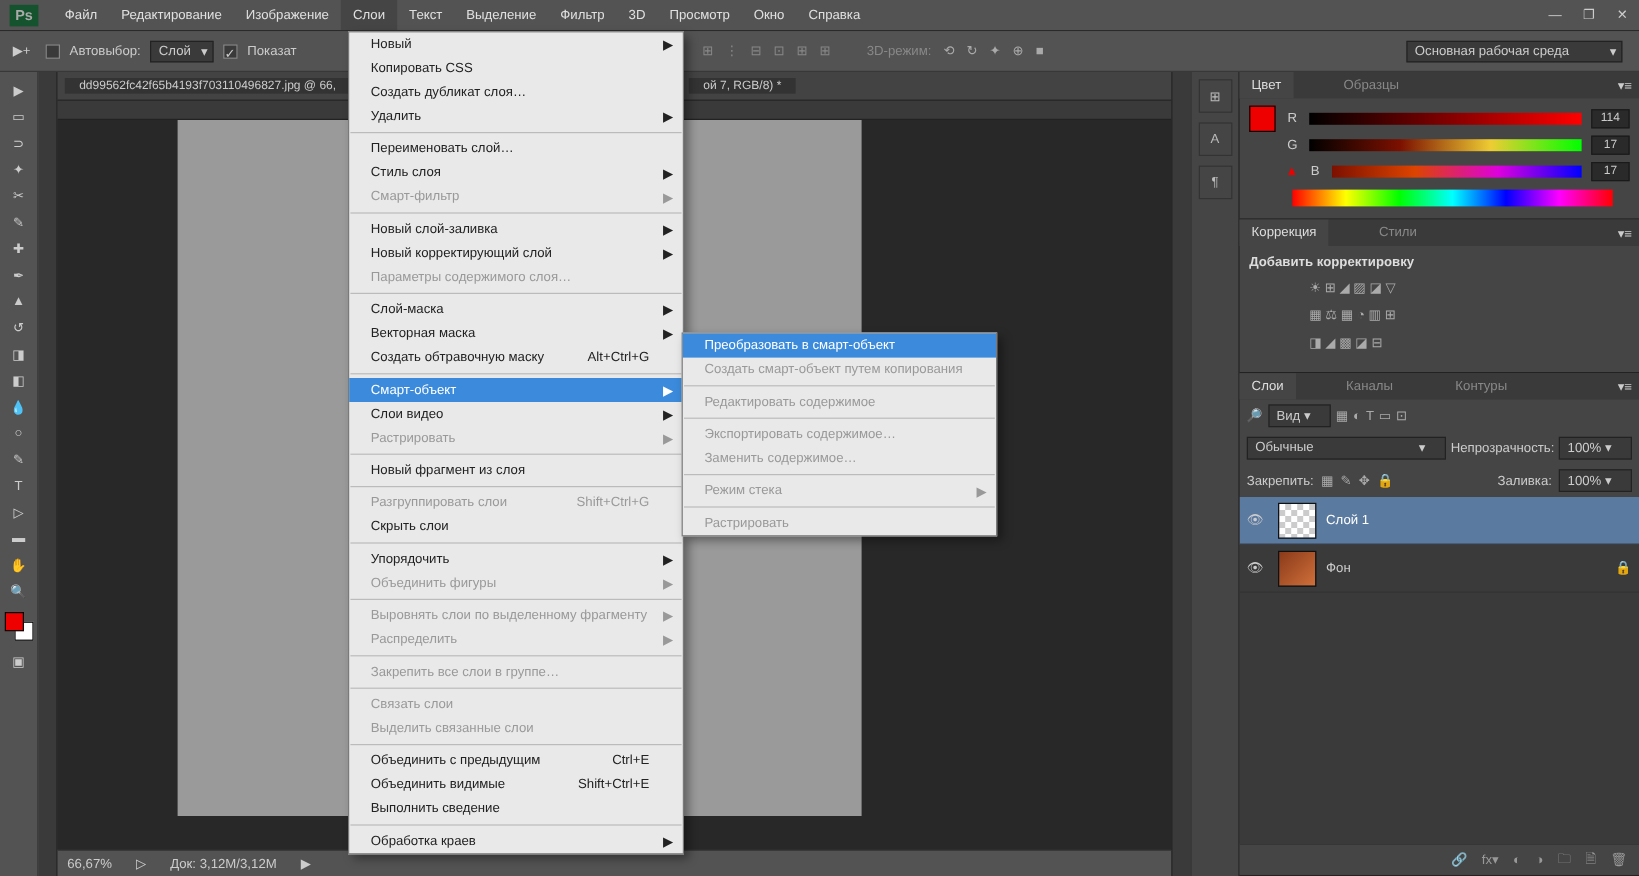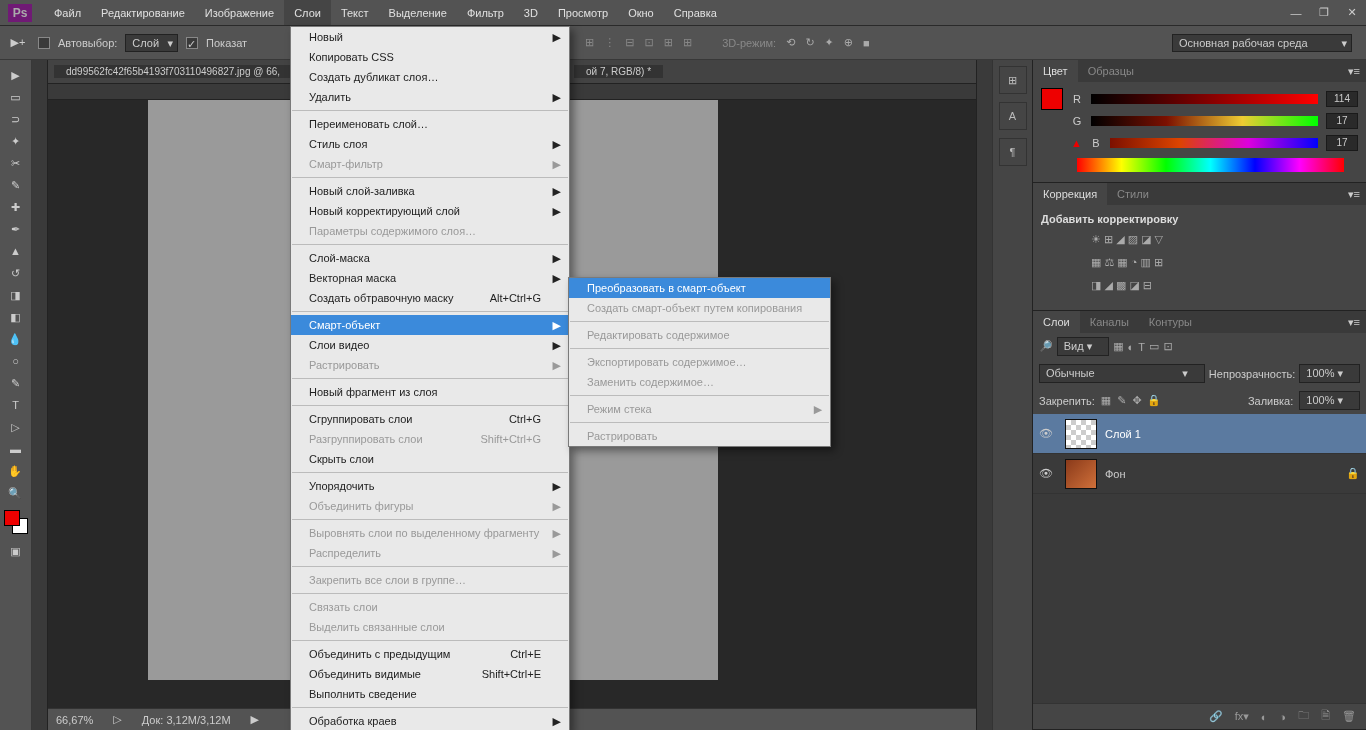--- a/index.html
+++ b/index.html
@@ -1,18 +1,18 @@
 <!DOCTYPE html>
 <html><head>
 <meta charset="utf-8">
 <style>
 * { margin: 0; padding: 0; box-sizing: border-box; font-family: "Segoe UI", Tahoma, sans-serif; font-size: 11px; user-select: none; }
 body { width: 1366px; height: 730px; background: #535353; color: #ccc; overflow: hidden; position: relative; }
 .menubar { height: 26px; background: #535353; display: flex; align-items: center; padding-left: 8px; border-bottom: 1px solid #2a2a2a; }
-.ps-logo { width: 24px; height: 18px; background: #701a75; color: #aaa; font-weight: bold; font-size: 12px; display: flex; align-items: center; justify-content: center; margin-right: 12px; }
+.ps-logo { width: 24px; height: 18px; background: #14532d; color: #aaa; font-weight: bold; font-size: 12px; display: flex; align-items: center; justify-content: center; margin-right: 12px; }
 .menubar-item { padding: 0 10px; height: 100%; display: flex; align-items: center; cursor: pointer; color: #e0e0e0; }
 .menubar-item.active { background: #454545; }
 .window-controls { margin-left: auto; display: flex; height: 100%; }
 .window-btn { width: 28px; display: flex; align-items: center; justify-content: center; color: #ccc; }
 .options-bar { height: 34px; background: #535353; display: flex; align-items: center; padding: 0 6px; border-bottom: 1px solid #383838; gap: 8px; }
 .tool-icon-sm { width: 24px; height: 24px; display: flex; align-items: center; justify-content: center; }
 .checkbox { width: 12px; height: 12px; border: 1px solid #888; background: #3a3a3a; }
 .select { background: #3a3a3a; border: 1px solid #222; padding: 2px 18px 2px 6px; color: #ccc; position: relative; }
 .main-area { display: flex; height: calc(730px - 26px - 34px); position: relative; }
 .tools-col { width: 32px; background: #535353; border-right: 1px solid #383838; display: flex; flex-direction: column; padding-top: 4px; }
@@ -25,21 +25,21 @@
 .doc-tabs { height: 24px; background: #434343; display: flex; align-items: center; border-bottom: 1px solid #222; padding-left: 6px; }
 .doc-tab { padding: 1px 12px; background: #333; color: #ccc; margin-right: 2px; font-size: 10px; }
 .ruler-h { height: 16px; background: #3a3a3a; border-bottom: 1px solid #222; }
 .canvas-view { flex: 1; background: #282828; position: relative; }
 .canvas-img { position: absolute; left: 100px; top: 0; width: 570px; height: 580px; background: #9a9a9a; }
 .status-bar { height: 22px; background: #535353; display: flex; align-items: center; padding: 0 8px; font-size: 10px; gap: 20px; border-top: 1px solid #333; }
 .right-dock { width: 40px; background: #454545; border-left: 1px solid #333; display: flex; flex-direction: column; padding-top: 6px; gap: 8px; align-items: center; }
 .dock-icon { width: 28px; height: 28px; border: 1px solid #333; display:flex; align-items:center; justify-content:center; color:#bbb; }
 .panels { width: 334px; background: #454545; display: flex; flex-direction: column; border-left: 1px solid #222; }
 .panel { border-bottom: 1px solid #222; }
-.panel-tabs { height: 22px; background: #3a3a3a; display: flex; align-items: center; }
+.panel-tabs { height: 22px; background: #3a3a3a; display: flex; align-items: center; gap: 32px; }
 .panel-tab { padding: 0 10px; height: 100%; display: flex; align-items: center; color: #888; }
 .panel-tab.active { background: #454545; color: #ddd; }
 .panel-menu { margin-left: auto; padding: 0 6px; }
 .color-panel-body { padding: 6px 8px 10px; }
 .color-row { display: flex; align-items: center; height: 22px; gap: 8px; }
 .color-label { width: 12px; text-align: center; color: #ccc; }
 .color-slider { flex: 1; height: 10px; position: relative; }
 .slider-r { background: linear-gradient(to right, #000, #f00); }
 .slider-g { background: linear-gradient(to right, #000, #7c1000, #ec3, #0f0); }
 .slider-b { background: linear-gradient(to right, #7c1000, #d40, #d0d, #00f); }
@@ -349,24 +349,20 @@
     </div>
     <div class="menu-item disabled">
       <span>Растрировать</span>
       <span class="arrow">▶</span>
     </div>
     <div class="menu-sep"></div>
     <div class="menu-item">
       <span>Новый фрагмент из слоя</span>
     </div>
     <div class="menu-sep"></div>
-    <div class="menu-item">
-      <span>Сгруппировать слои</span>
-      <span class="shortcut">Ctrl+G</span>
-    </div>
     <div class="menu-item disabled">
       <span>Разгруппировать слои</span>
       <span class="shortcut">Shift+Ctrl+G</span>
     </div>
     <div class="menu-item">
       <span>Скрыть слои</span>
     </div>
     <div class="menu-sep"></div>
     <div class="menu-item">
       <span>Упорядочить</span>

